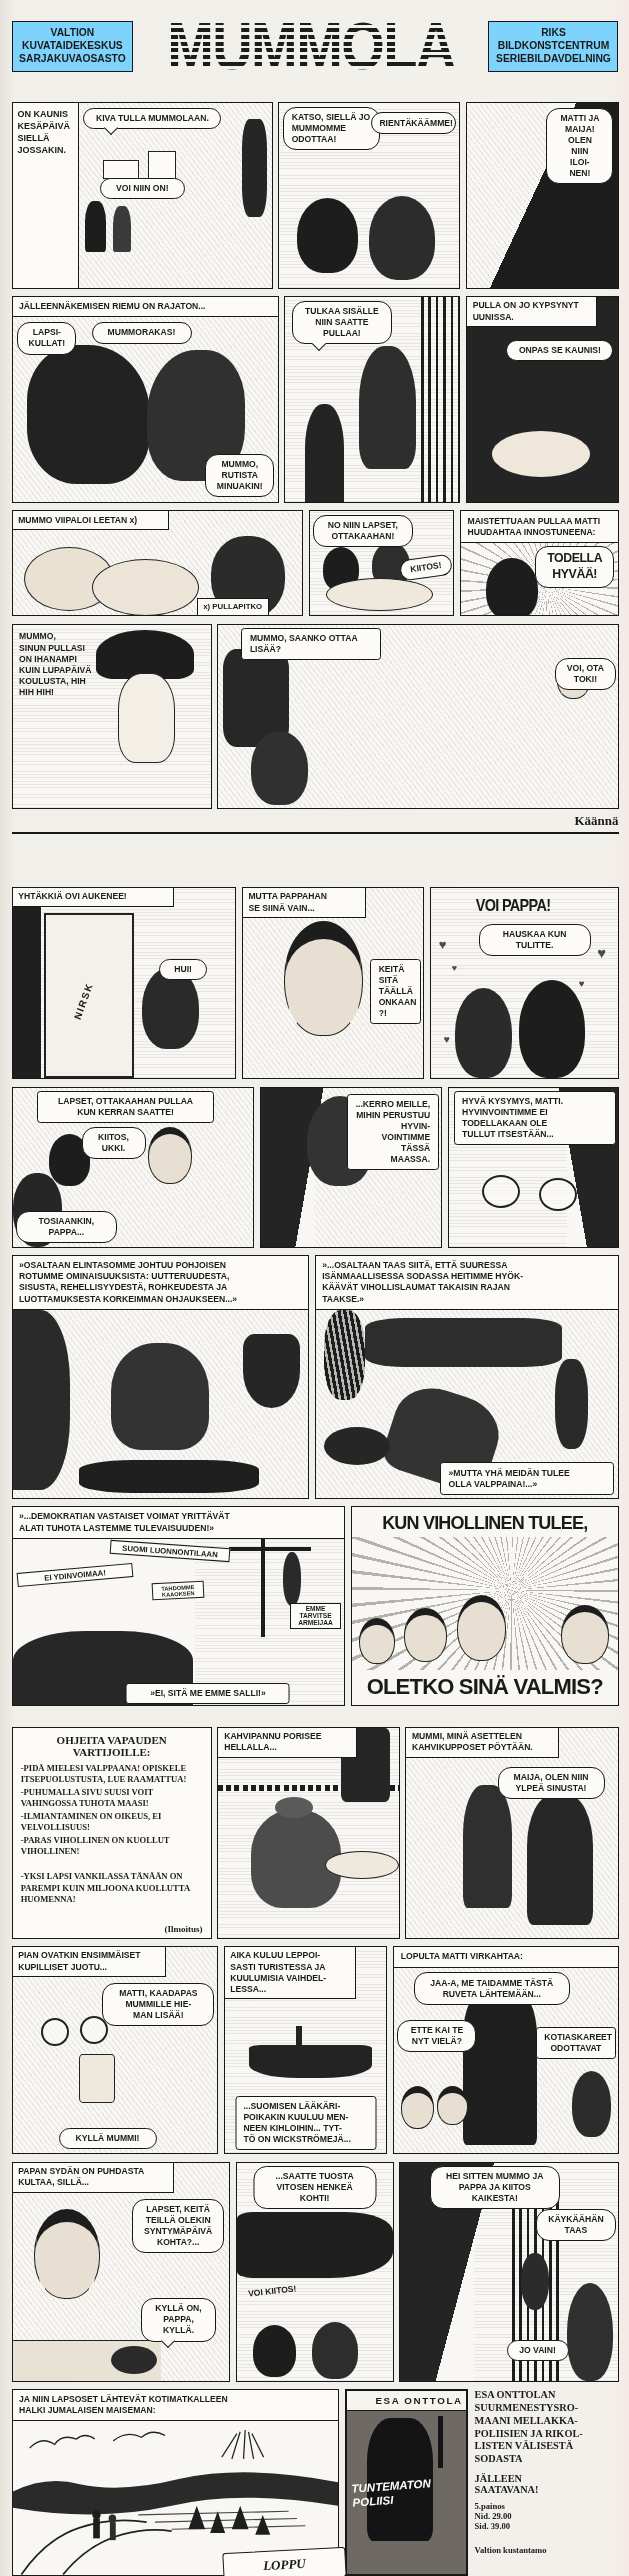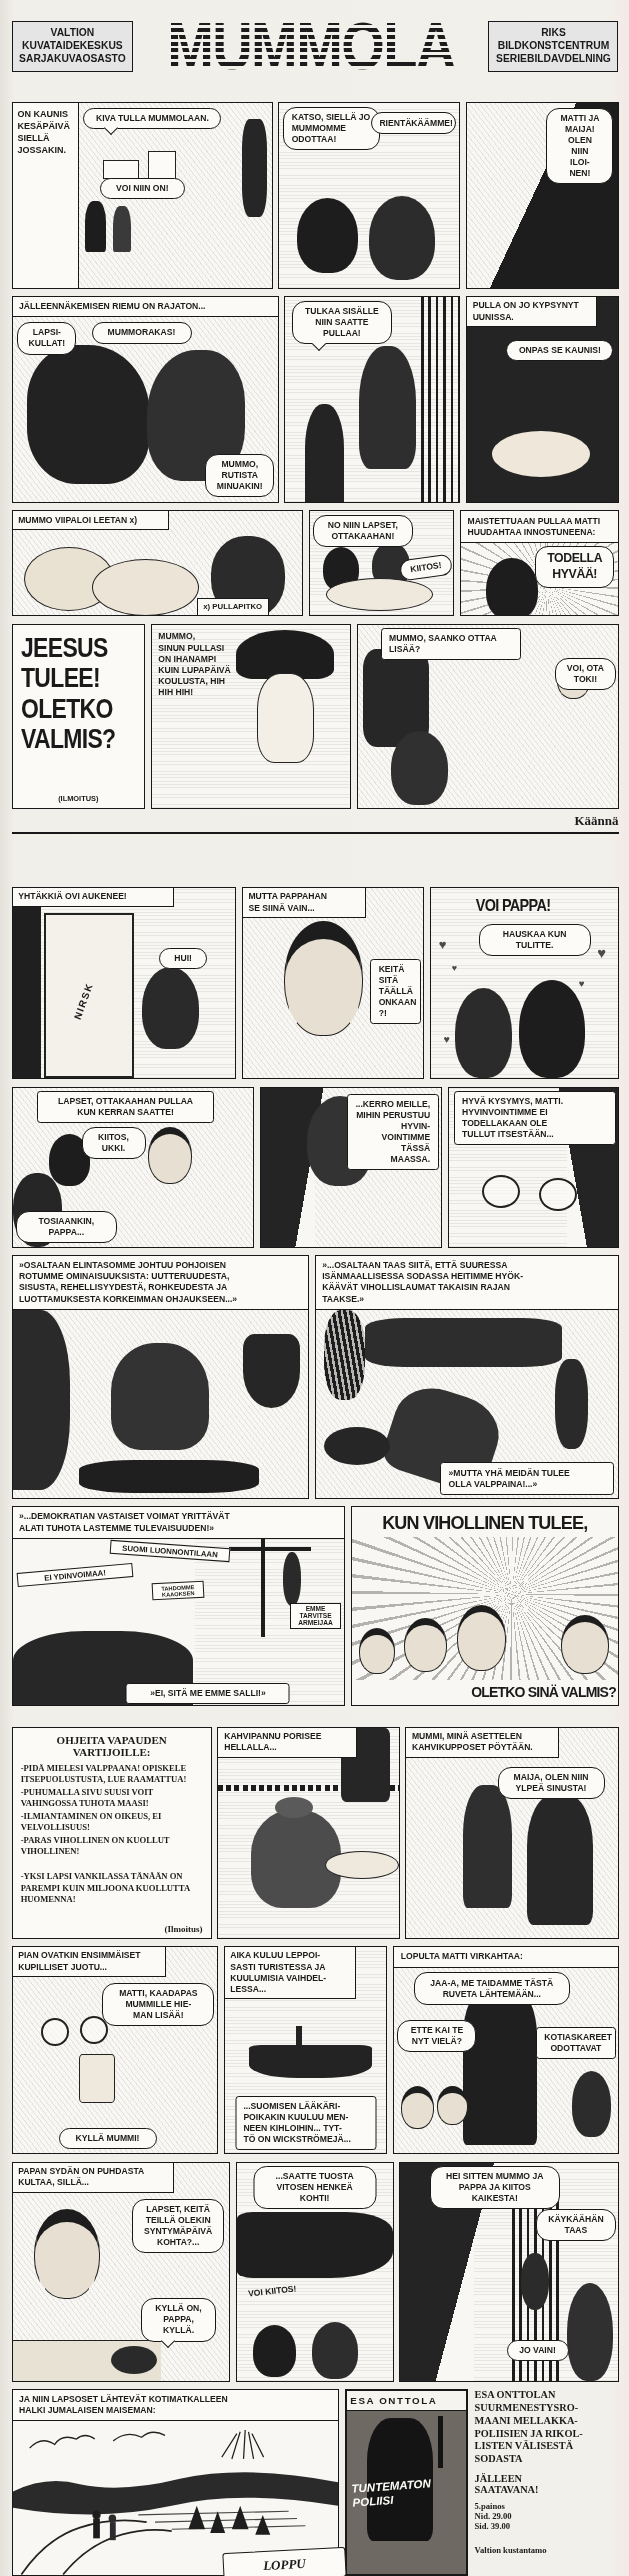--- a/index.html
+++ b/index.html
@@ -24,21 +24,21 @@
   .band { position:relative; z-index:4; background:#fbfaf6; border-bottom:1.6px solid #181818;
           padding:4.1px 6.6px; font-weight:bold; font-size:8.6px; line-height:1.3; white-space:pre-line; }
   .bln { position:absolute; z-index:5; background:#fcfbf7; border:1.6px solid #181818; border-radius:13px;
          padding:4.1px 7.4px; font-weight:bold; font-size:8.6px; line-height:1.28; text-align:center; white-space:pre-line; }
   .bln.sq { border-radius:3.3px; }
   .tb::after { content:""; position:absolute; bottom:-5.7px; left:21.3px; width:9px; height:9px; background:inherit;
          border-right:1.6px solid #181818; border-bottom:1.6px solid #181818; transform:rotate(45deg); }
   .ftx { position:absolute; z-index:5; font-weight:bold; font-size:8.6px; line-height:1.3; white-space:pre-line; }
   .serif { font-family:"Liberation Serif",serif; }
   .hdr { display:flex; align-items:flex-start; justify-content:space-between; margin:4.9px 11.5px 11.5px; height:82px; }
-  .hdr-box { border:1.6px solid #181818; background:#e5e5e5; padding:4.9px 6.6px; margin-top:13px;
+  .hdr-box { border:1.6px solid #181818; background:#7dd3fc; padding:4.9px 6.6px; margin-top:13px;
              font-weight:bold; font-size:10.3px; line-height:1.25; text-align:center; white-space:pre-line; }
   .title {
     font-size:56px; font-weight:bold; letter-spacing:-1.6px; transform:scaleY(1.18); transform-origin:top;
     background:repeating-linear-gradient(180deg,#1c1c1c 0 3.3px,#f2f0ea 3.3px 5.7px);
     -webkit-background-clip:text; background-clip:text; color:#1c1c1c; -webkit-text-fill-color:transparent;
   }
   .turnline { margin:1.6px 11.5px 0; border-bottom:2.5px solid #181818; text-align:right; }
   .turnlabel { font-family:"Liberation Serif",serif; font-weight:bold; font-size:13px; position:relative; top:-3.3px; }
   .gap { height:48px; }
   .gap2 { height:8.2px; }
@@ -160,27 +160,20 @@
       <div style="position:relative;flex:1">
         <div class="art rays"></div>
         <div class="dkhead" style="left:24.6px;top:14.8px;width:52px;height:62px"></div>
         <div class="bln" style="top:3.3px;right:3.3px;width:79px;font-size:12.3px;letter-spacing:-0.4px">TODELLA
 HYVÄÄ!</div>
       </div>
     </div>
   </div>
 
   <div class="row" style="height:185px">
-    <div class="panel" style="flex:0 0 22%;background:#fbfaf6">
-      <div class="bigcond" style="position:absolute;top:8.2px;left:8.2px;font-size:28px;line-height:1.08;white-space:pre-line">JEESUS
-TULEE!
-OLETKO
-VALMIS?</div>
-      <div style="position:absolute;bottom:4.9px;left:0;right:0;text-align:center;font-size:7.4px;font-weight:bold">(ILMOITUS)</div>
-    </div>
     <div class="panel" style="flex:0 0 33%">
       <div class="art hatch2"></div>
       <div class="dkhead" style="right:16.4px;top:4.9px;width:98px;height:49px;border-radius:50% 50% 20% 20%"></div>
       <div style="position:absolute;right:36px;top:48px;width:57px;height:90px;background:#f3efe6;border:1.6px solid #222;border-radius:40% 40% 30% 30%"></div>
       <div class="ftx" style="top:6.6px;left:6.6px;width:90px">MUMMO,
 SINUN PULLASI
 ON IHANAMPI
 KUIN LUPAPÄIVÄ
 KOULUSTA, HIH
 HIH HIH!</div>
@@ -207,21 +200,21 @@
 <div class="page">
 
   <div class="row" style="height:192px">
     <div class="panel" style="flex:0 0 37%">
       <div class="art hatch2"></div>
       <div style="position:absolute;left:0;top:0;bottom:0;width:28px;background:#1f1f1f"></div>
       <div style="position:absolute;left:31px;top:24.6px;bottom:0;width:90px;background:#f4f1ea;border:2.5px solid #222"></div>
       <div class="ftx" style="left:52px;top:107px;transform:rotate(-70deg);letter-spacing:1.6px;font-size:9.8px">NIRSK</div>
       <div class="dkhead" style="right:36px;top:79px;width:57px;height:82px;background:#2a2a2a"></div>
       <div class="cap" style="top:0;left:0;width:161px">YHTÄKKIÄ OVI AUKENEE!</div>
-      <div class="bln" style="top:60px;right:28px;width:48px">HUI!</div>
+      <div class="bln" style="top:71px;right:28px;width:48px">HUI!</div>
     </div>
     <div class="panel" style="flex:0 0 30%">
       <div class="art hatch"></div>
       <div class="head" style="left:41px;top:33px;width:79px;height:115px;border-top-width:18px"></div>
       <div class="cap" style="top:0;left:0;width:123px">MUTTA PAPPAHAN
 SE SIINÄ VAIN...</div>
       <div class="bln sq" style="top:71px;right:1.6px;width:51px;text-align:left">KEITÄ
 SITÄ
 TÄÄLLÄ
 ONKAAN
@@ -332,21 +325,21 @@
     </div>
     <div class="panel" style="flex:1;display:flex;flex-direction:column">
       <div class="bigcond" style="font-size:18px;text-align:center;padding:5.7px 1.6px 3.3px;transform:none">KUN VIHOLLINEN TULEE,</div>
       <div style="position:relative;flex:1">
         <div class="art rays" style="background:repeating-conic-gradient(from 0deg at 60% 40%,rgba(20,20,20,.3) 0deg 1.2deg,transparent 1.2deg 6deg)"></div>
         <div class="head" style="left:6.6px;bottom:6.6px;width:36px;height:46px"></div>
         <div class="head" style="left:52px;bottom:8.2px;width:43px;height:54px"></div>
         <div class="head" style="left:105px;bottom:9.8px;width:49px;height:66px"></div>
         <div class="head" style="right:8.2px;bottom:6.6px;width:48px;height:59px"></div>
       </div>
-      <div class="bigcond" style="font-size:14px;text-align:right;padding:3.3px 1.6px 5.7px;transform:none">OLETKO SINÄ VALMIS?</div>
+      <div class="bigcond" style="font-size:22px;text-align:center;padding:3.3px 1.6px 5.7px;transform:none">OLETKO SINÄ VALMIS?</div>
     </div>
   </div>
 </div>
 
 <div class="gap2"></div>
 
 <div class="page">
 
   <div class="row" style="height:212px">
     <div class="panel serif" style="flex:0 0 33%;background:#fbfaf6;padding:6.6px 8.2px">
@@ -490,21 +483,21 @@
           <rect x="96" y="108" width="8" height="22" fill="#1d1d1d"></rect>
             <circle cx="100" cy="104" r="5" fill="#1d1d1d"></circle>
           <rect x="116" y="112" width="7" height="20" fill="#2c2c2c"></rect>
             <circle cx="119" cy="108" r="4.5" fill="#2c2c2c"></circle>
         </svg>
         <div class="bln sq serif" style="bottom:-4.9px;right:-8.2px;width:123px;padding:5.7px 8.2px;font-size:13px;font-style:italic;text-align:center;transform:rotate(-3deg)">LOPPU</div>
       </div>
     </div>
     <div style="flex:1;display:flex;gap:6.6px;position:relative">
       <div style="flex:0 0 123px;border:2.5px solid #181818;background:#f6f4ef;display:flex;flex-direction:column">
-        <div style="padding:4.1px 3.3px;text-align:left;font-weight:bold;font-size:9.8px;letter-spacing:1.6px;border-bottom:1.6px solid #181818">ESA ONTTOLA</div>
+        <div style="padding:4.1px 3.3px;text-align:right;font-weight:bold;font-size:9.8px;letter-spacing:1.6px;border-bottom:1.6px solid #181818">ESA ONTTOLA</div>
         <div style="position:relative;flex:1;background:#6e6a63">
           <div class="blob" style="left:19.7px;top:6.6px;width:66px;height:123px;background:#141414;border-radius:35% 35% 10% 10%"></div>
           <div style="position:absolute;right:23px;top:4.9px;width:4.9px;height:52px;background:#141414"></div>
           <div style="position:absolute;left:4.9px;top:69px;color:#fdfdf8;font-weight:bold;font-style:italic;font-size:11.5px;line-height:1.2;white-space:pre-line;transform:rotate(-4deg)">TUNTEMATON
 POLIISI</div>
         </div>
       </div>
       <div class="serif" style="flex:1;position:relative">
         <div style="font-weight:bold;font-size:10.3px;line-height:1.25;white-space:pre-line">ESA ONTTOLAN
 SUURMENESTYSRO-

